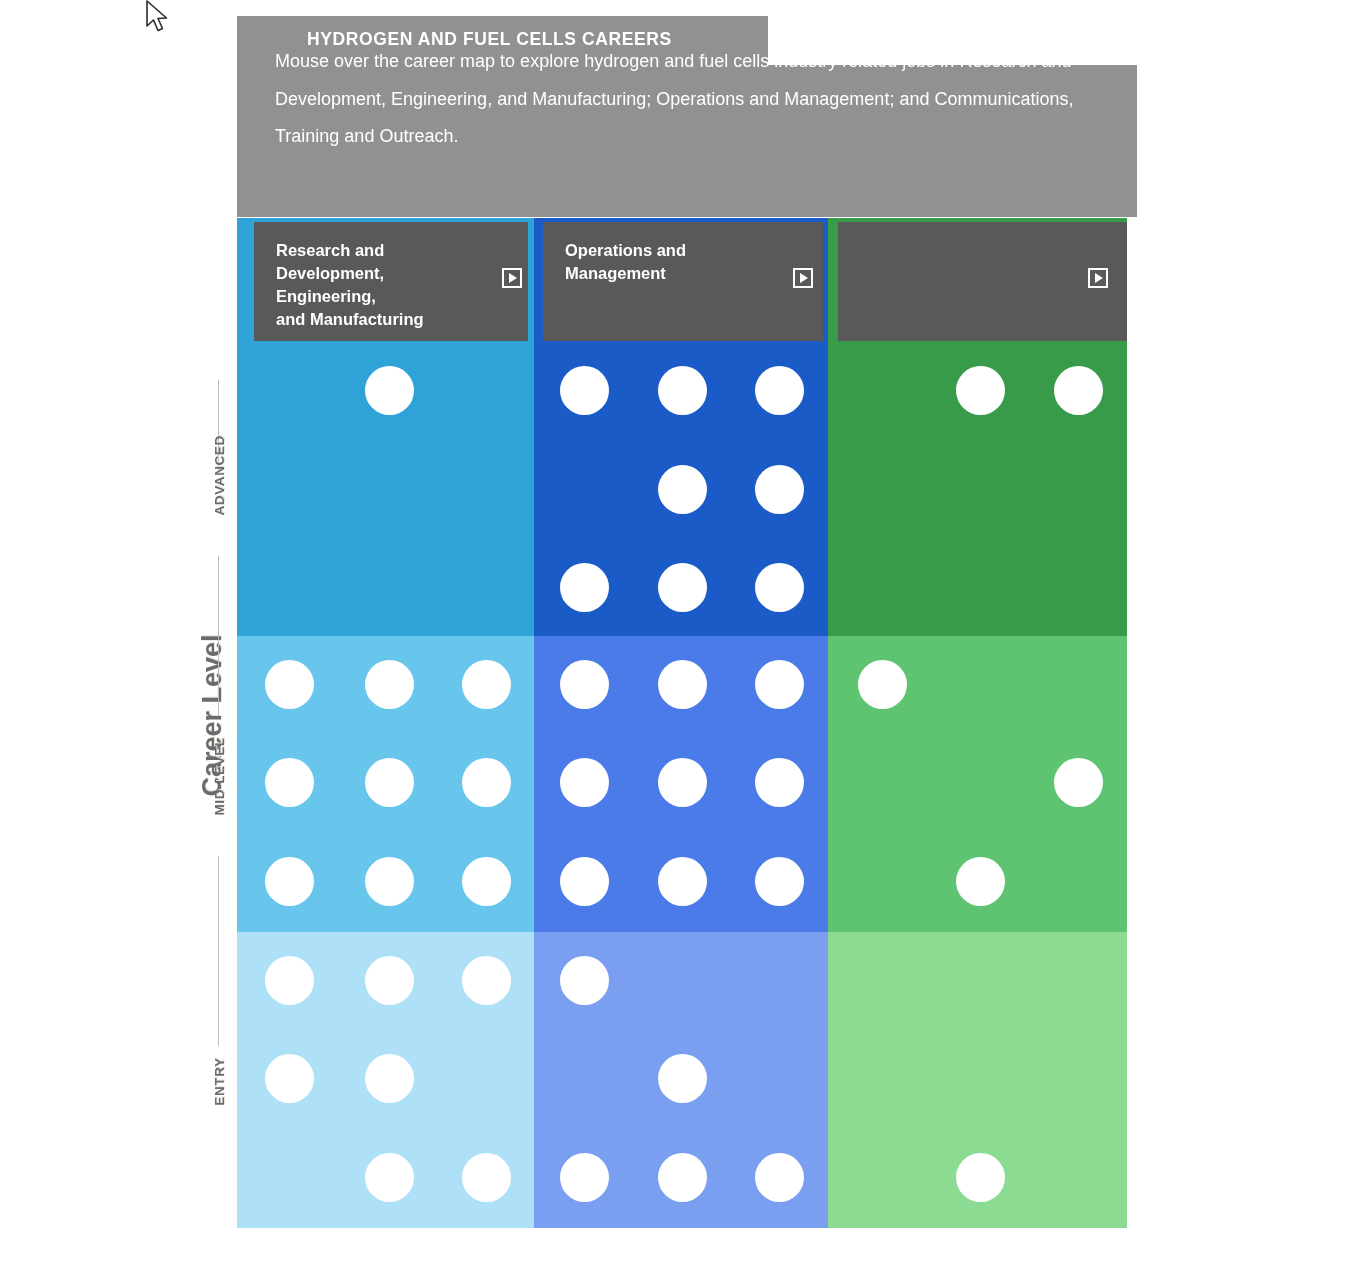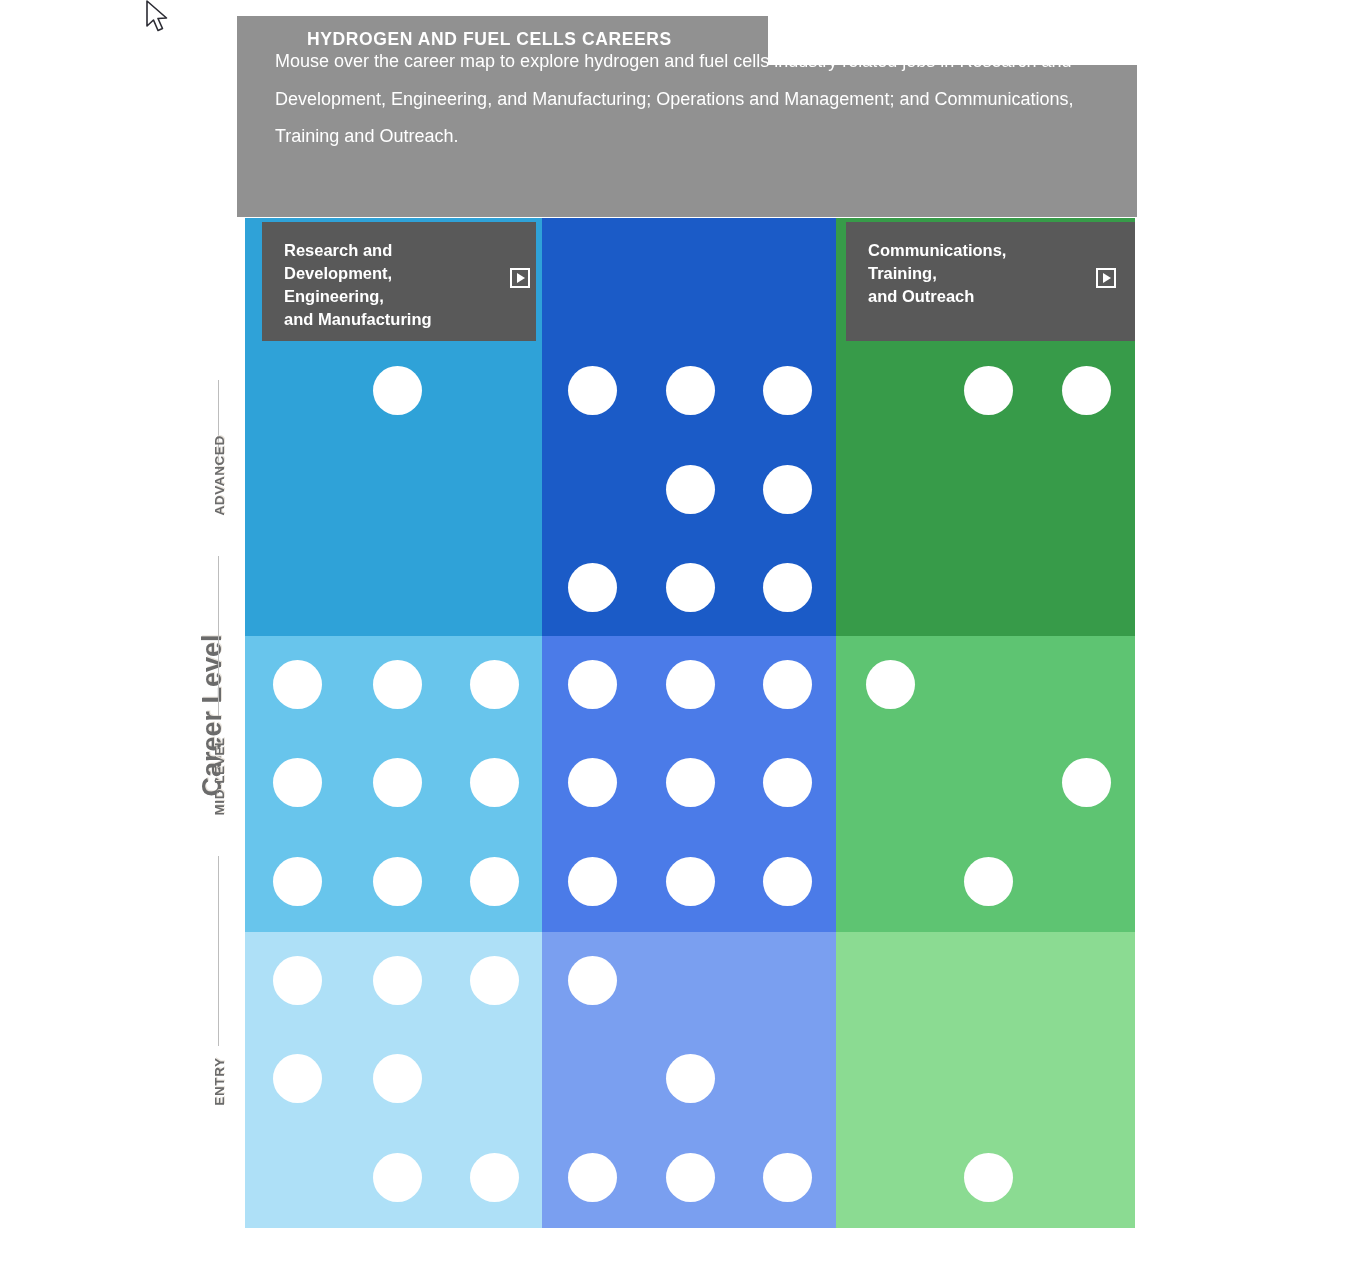--- a/index.html
+++ b/index.html
@@ -64,21 +64,21 @@
     top: 27px;
     width: 830px;
     font-size: 18px;
     line-height: 37.5px;
     color: #ffffff;
   }
 
   
   #matrix {
     position: absolute;
-    left: 245px;
+    left: 237px;
     top: 218px;
     width: 890px;
     height: 1010px;
   }
 
   .col-band {
     position: absolute;
     top: 0;
     height: 123px;
   }
@@ -194,25 +194,27 @@
   <div class="col-band" style="left:591px;width:299px;background:#379B49;"></div>
 
   <div class="col-header" style="left:17px;width:274px;">
     <div class="col-header-label">Research and
 Development,
 Engineering,
 and Manufacturing</div>
     <div class="play-icon" style="left:248px;"></div>
   </div>
 
+  <div class="col-header" style="left:306px;width:280px;">
+    <div class="col-header-label">Operations and
+Management</div>
+    <div class="play-icon" style="left:250px;"></div>
+  </div>
 
   <div class="col-header" style="left:601px;width:289px;">
-    <div class="col-header-label">Communications,
-Training,
-and Outreach</div>
     <div class="play-icon" style="left:250px;"></div>
   </div>
 
   <div class="cell" style="left:0px;top:123px;width:297px;height:295px;background:#2FA2D8;">
     <div class="dot" style="left:128px;top:25px;"></div>
   </div>
 
   <div class="cell" style="left:297px;top:123px;width:294px;height:295px;background:#1B5BC7;">
     <div class="dot" style="left:26px;top:25px;"></div>
     <div class="dot" style="left:124px;top:25px;"></div>

